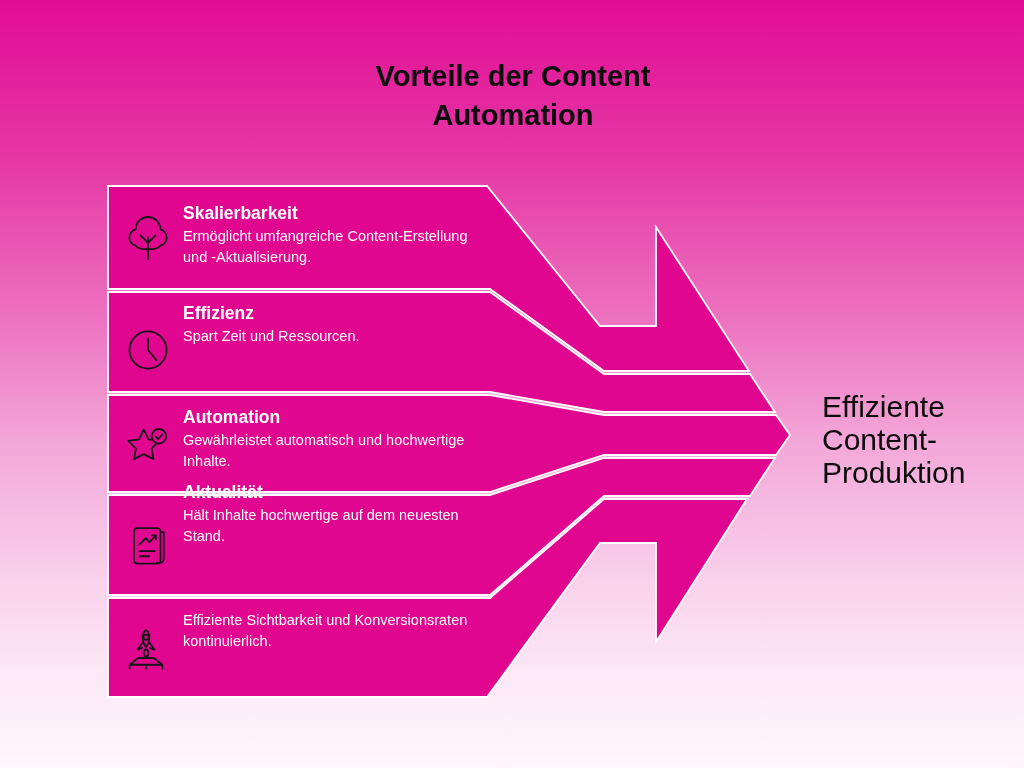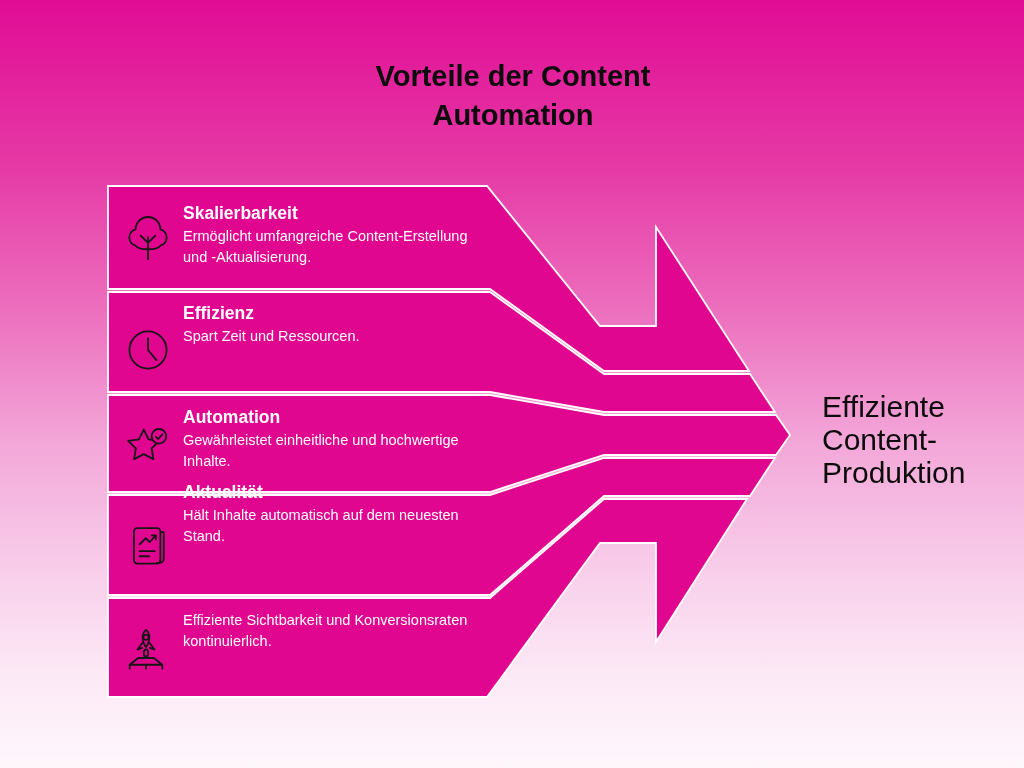--- a/index.html
+++ b/index.html
@@ -81,35 +81,35 @@
 
   <div class="band-icon" style="left:119px;top:420px;">
     <svg viewBox="0 0 48 48">
       <path class="ic" d="M22 8.5 L26.3 17.2 35.9 18.6 29 25.3 30.6 34.8 22 30.3 13.4 34.8 15 25.3 8.1 18.6 17.7 17.2 Z"></path>
       <circle class="ic ic-fill" cx="35.5" cy="14.5" r="6.5"></circle>
       <path class="ic" d="M32.7 14.8 L34.8 16.9 L38.6 12.8"></path>
     </svg>
   </div>
   <div class="band-content" style="top:406px;">
     <div class="band-heading">Automation</div>
-    <div class="band-desc">Gewährleistet einheitliche und hochwertige
+    <div class="band-desc">Gewährleistet automatisch und hochwertige
 Inhalte.</div>
   </div>
 
   <div class="band-icon" style="left:121px;top:518px;">
     <svg viewBox="0 0 48 48">
       <rect class="ic" x="11.5" y="9" width="23.5" height="31.5" rx="3"></rect>
       <path class="ic" d="M35 12.5 h3 v23.5 a4 4 0 0 1 -4 4 h-2"></path>
       <path class="ic" d="M16.5 23.5 L22 18 L25.5 21.5 L31 15.5 M27.5 15.5 H31 V19"></path>
       <path class="ic" d="M16.5 29.5 H30 M16.5 34 H25"></path>
     </svg>
   </div>
   <div class="band-content" style="top:481px;">
     <div class="band-heading">Aktualität</div>
-    <div class="band-desc">Hält Inhalte automatisch auf dem neuesten
+    <div class="band-desc">Hält Inhalte hochwertige auf dem neuesten
 Stand.</div>
   </div>
 
   <div class="band-icon" style="left:119px;top:622px;">
     <svg viewBox="0 0 48 48">
       <path class="ic" d="M9.5 38 L17 32 H31 L38.5 38 H9.5 Z"></path>
       <path class="ic" d="M9.5 38.5 V41.5 M38.5 38.5 V41.5 M24 38.5 V41.5"></path>
       <path class="ic" d="M24 7 C27.5 10 28.5 15.5 24 22.5 C19.5 15.5 20.5 10 24 7 Z"></path>
       <circle class="ic" cx="24" cy="13.5" r="2.3"></circle>
       <path class="ic" d="M20.9 18.5 L16.5 24.5 L20.5 23 M27.1 18.5 L31.5 24.5 L27.5 23"></path>

